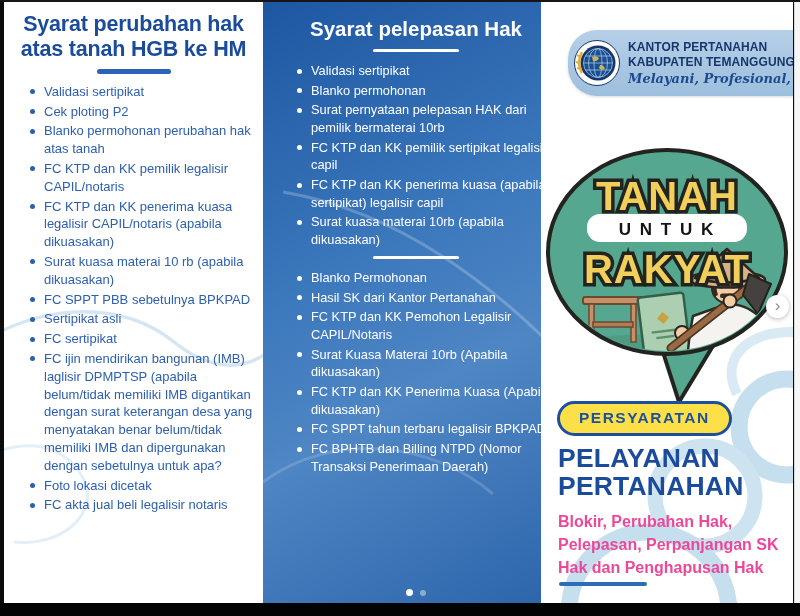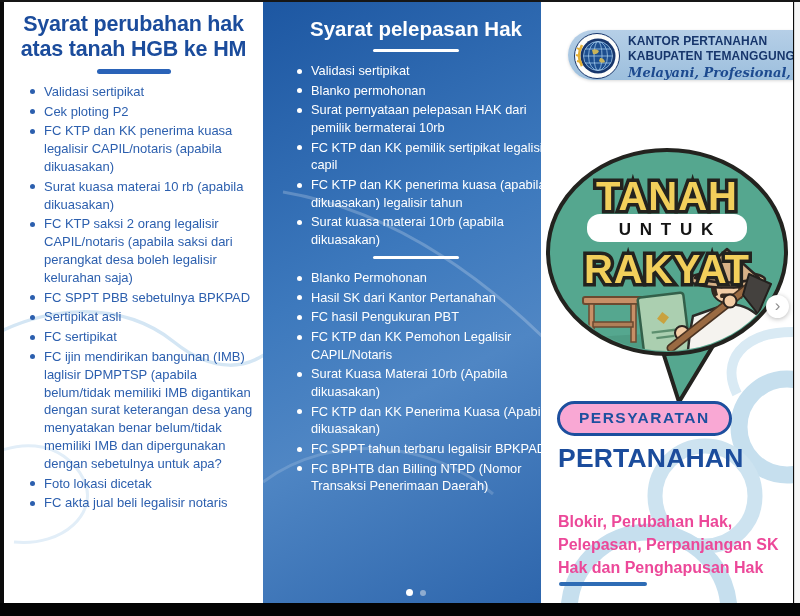--- a/index.html
+++ b/index.html
@@ -30,32 +30,32 @@
   .mp-title{margin:15px 10px 0;font-size:20.5px;font-weight:800;color:#fff;text-align:center;line-height:1.2;}
   .mp-title2{margin:13px 14px 0;font-size:21.5px;}
   .mp-rule{width:86px;height:3.5px;background:#fff;border-radius:2px;margin:7px auto 0;}
   .mp-list{color:#ffffff;padding-left:48px;padding-right:12px;margin-top:10px;}
   .mp-list li{font-size:12.8px;line-height:1.38;margin-bottom:2px;}
   .dots{position:absolute;bottom:7px;left:50%;transform:translateX(-50%);display:flex;gap:7px;z-index:2;}
   .dot{width:7px;height:7px;border-radius:50%;background:#fff;}
   .dot.inactive{width:6px;height:6px;margin-top:0.5px;background:rgba(215,222,232,.55);}
 
   
-  .logo-pill{position:absolute;left:27px;top:28px;right:0;height:50px;z-index:2;
+  .logo-pill{position:absolute;left:27px;top:28px;right:0;height:66px;z-index:2;
              background:linear-gradient(#b6cfe7,#9dbfdd);border-radius:29px 0 0 29px;
-             display:flex;align-items:flex-end;box-shadow:0 1px 3px rgba(0,0,0,.15);}
+             display:flex;align-items:center;box-shadow:0 1px 3px rgba(0,0,0,.15);}
   .logo-emblem{margin-left:5px;flex:0 0 auto;}
   .logo-text{margin-left:7px;min-width:0;}
   .logo-line{font-size:12px;font-weight:800;color:#17366c;line-height:1.2;letter-spacing:0.1px;white-space:nowrap;}
   .logo-tag{font-family:"DejaVu Serif","Liberation Serif",serif;font-style:italic;font-weight:600;
             font-size:13px;color:#1d4a8f;margin-top:2px;white-space:nowrap;}
 
   .bubble-wrap{position:absolute;left:2px;top:144px;z-index:2;}
 
-  .badge{position:absolute;left:16px;top:399px;z-index:2;display:inline-block;background:#f9a8d4;
+  .badge{position:absolute;left:16px;top:399px;z-index:2;display:inline-block;background:#fde047;
          border:3px solid #1d4f9e;border-radius:19px;padding:5px 19px 6px;
          font-size:15.5px;font-weight:800;color:#1d4f9e;letter-spacing:1.5px;}
   .rp-heading{position:absolute;left:17px;top:442px;z-index:2;font-size:26.5px;font-weight:800;
               color:#1b4c9c;line-height:1.07;letter-spacing:0.2px;}
   .rp-sub{position:absolute;left:17px;top:508px;width:230px;z-index:2;font-size:16px;font-weight:700;
           color:#ec4899;line-height:1.44;}
   .rp-rule{position:absolute;left:18px;top:580px;width:88px;height:4px;background:#2e6cb5;border-radius:2px;z-index:2;}
 
   .next-btn{position:absolute;left:766px;top:295px;width:23px;height:23px;border-radius:50%;background:#fff;
             z-index:40;box-shadow:0 1px 5px rgba(0,0,0,.28);display:flex;align-items:center;justify-content:center;
@@ -72,23 +72,24 @@
       <svg class="deco" width="259" height="601" viewBox="0 0 259 601">
         <path d="M-30 345 C 40 298, 120 300, 170 340 C 210 372, 245 368, 270 345" fill="none" stroke="#d4e6f4" stroke-width="3.5"></path>
         <path d="M-40 470 C 10 430, 60 438, 80 478 C 95 510, 60 545, 10 540" fill="none" stroke="#e2eef8" stroke-width="3"></path>
       </svg>
       <div class="content">
         <div class="lp-title">Syarat perubahan hak atas tanah HGB ke HM</div>
         <div class="lp-rule"></div>
         <ul class="blist lp-list">
           <li>Validasi sertipikat</li>
           <li>Cek ploting P2</li>
+          <li>Blanko permohonan perubahan hak atas tanah</li>
+          <li>FC KTP dan KK pemilik legalisir CAPIL/notaris</li>
           <li>FC KTP dan KK penerima kuasa legalisir CAPIL/notaris (apabila dikuasakan)</li>
           <li>Surat kuasa materai 10 rb (apabila dikuasakan)</li>
-          <li>FC KTP saksi 2 orang legalisir CAPIL/notaris (apabila saksi dari perangkat desa boleh legalisir kelurahan saja)</li>
           <li>FC SPPT PBB sebetulnya BPKPAD</li>
           <li>Sertipikat asli</li>
           <li>FC sertipikat</li>
           <li>FC ijin mendirikan bangunan (IMB) laglisir DPMPTSP (apabila belum/tidak memiliki IMB digantikan dengan surat keterangan desa yang menyatakan benar belum/tidak memiliki IMB dan dipergunakan dengan sebetulnya untuk apa?</li>
           <li>Foto lokasi dicetak</li>
           <li>FC akta jual beli legalisir notaris</li>
         </ul>
       </div>
     </div>
 
@@ -98,28 +99,27 @@
         <path d="M0 480 C 70 428, 170 440, 230 492" fill="none" stroke="rgba(255,255,255,0.16)" stroke-width="3"></path>
       </svg>
       <div class="content">
         <div class="mp-title">Syarat pelepasan Hak</div>
         <div class="mp-rule"></div>
         <ul class="blist mp-list">
           <li>Validasi sertipikat</li>
           <li>Blanko permohonan</li>
           <li>Surat pernyataan pelepasan HAK dari pemilik bermaterai 10rb</li>
           <li>FC KTP dan KK pemilik sertipikat legalisir capil</li>
-          <li>FC KTP dan KK penerima kuasa (apabila dikuasakan) legalisir tahun</li>
+          <li>FC KTP dan KK penerima kuasa (apabila sertipikat) legalisir capil</li>
           <li>Surat kuasa materai 10rb (apabila dikuasakan)</li>
         </ul>
         <div class="mp-rule"></div>
         <ul class="blist mp-list">
           <li>Blanko Permohonan</li>
           <li>Hasil SK dari Kantor Pertanahan</li>
-          <li>FC hasil Pengukuran PBT</li>
           <li>FC KTP dan KK Pemohon Legalisir CAPIL/Notaris</li>
           <li>Surat Kuasa Materai 10rb (Apabila dikuasakan)</li>
           <li>FC KTP dan KK Penerima Kuasa (Apabila dikuasakan)</li>
           <li>FC SPPT tahun terbaru legalisir BPKPAD</li>
           <li>FC BPHTB dan Billing NTPD (Nomor Transaksi Penerimaan Daerah)</li>
         </ul>
       </div>
       <div class="dots">
         <span class="dot"></span>
         <span class="dot inactive"></span>
@@ -205,20 +205,21 @@
           <text x="124" y="64" text-anchor="middle" font-family="Liberation Sans, DejaVu Sans, sans-serif" font-size="40" font-weight="bold" fill="#f2cf5b" stroke="#23231f" stroke-width="7" paint-order="stroke" letter-spacing="1">TANAH</text>
           <rect x="44" y="68" width="160" height="28" rx="13" fill="#ffffff"></rect>
           <text x="124" y="89" text-anchor="middle" font-family="Liberation Sans, DejaVu Sans, sans-serif" font-size="17" font-weight="bold" fill="#141414" letter-spacing="2">U N T U K</text>
           <text x="124" y="137" text-anchor="middle" font-family="Liberation Sans, DejaVu Sans, sans-serif" font-size="40" font-weight="bold" fill="#f2cf5b" stroke="#23231f" stroke-width="7" paint-order="stroke" letter-spacing="1">RAKYAT</text>
         </svg>
       </div>
 
       <div class="badge">PERSYARATAN</div>
 
       <div class="rp-heading">
+        <div>PELAYANAN</div>
         <div>PERTANAHAN</div>
       </div>
 
       <div class="rp-sub">Blokir, Perubahan Hak, Pelepasan, Perpanjangan SK Hak dan Penghapusan Hak</div>
       <div class="rp-rule"></div>
     </div>
 
   </div>
 
   <div class="sliver"></div>

